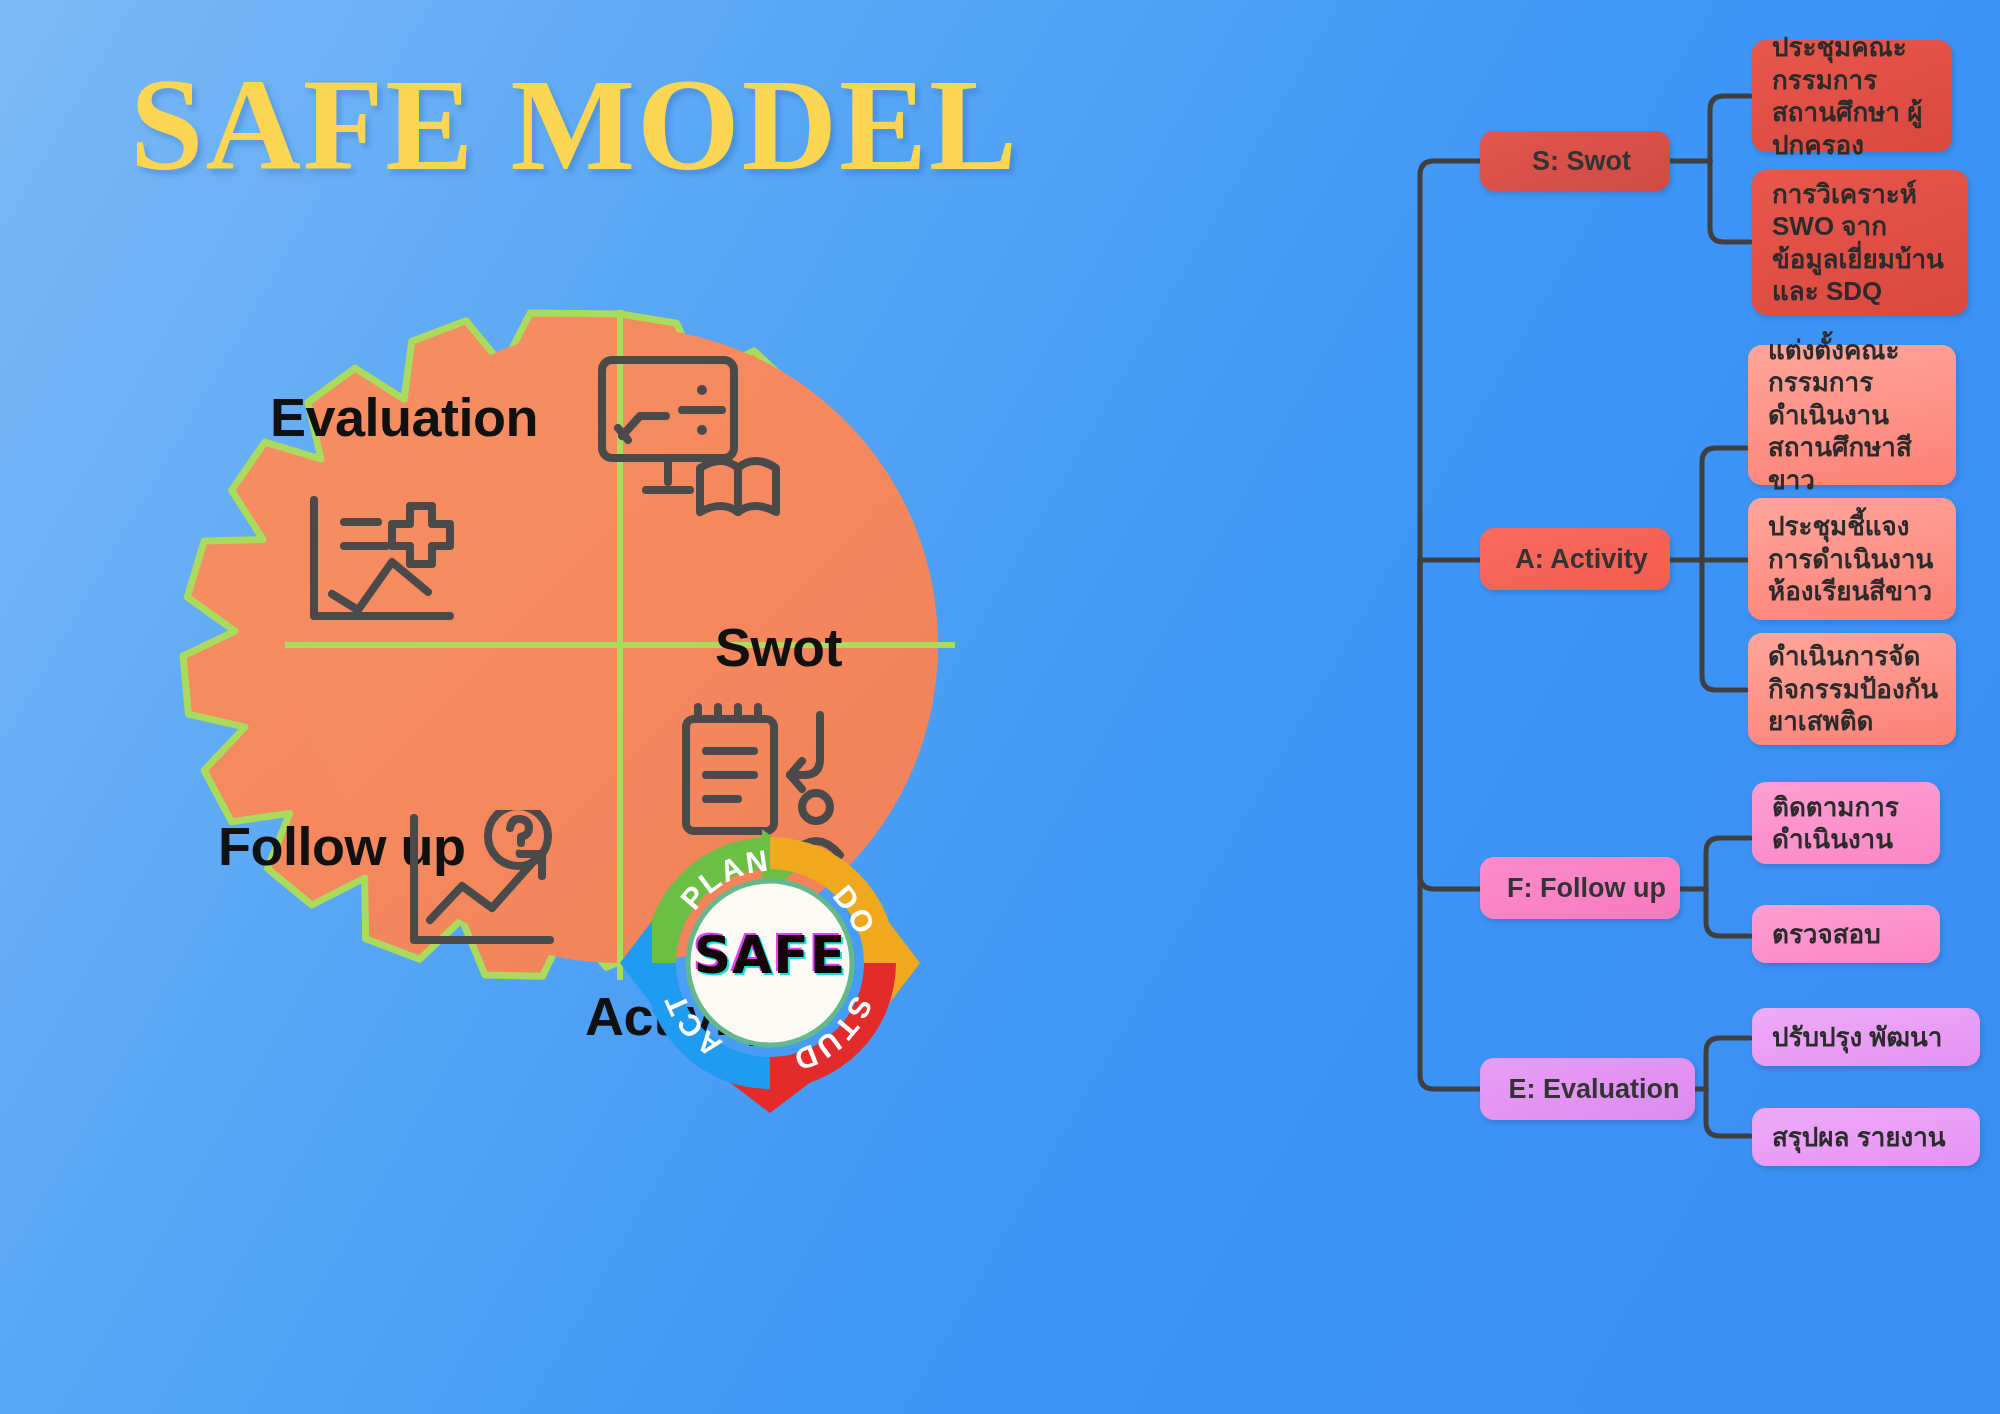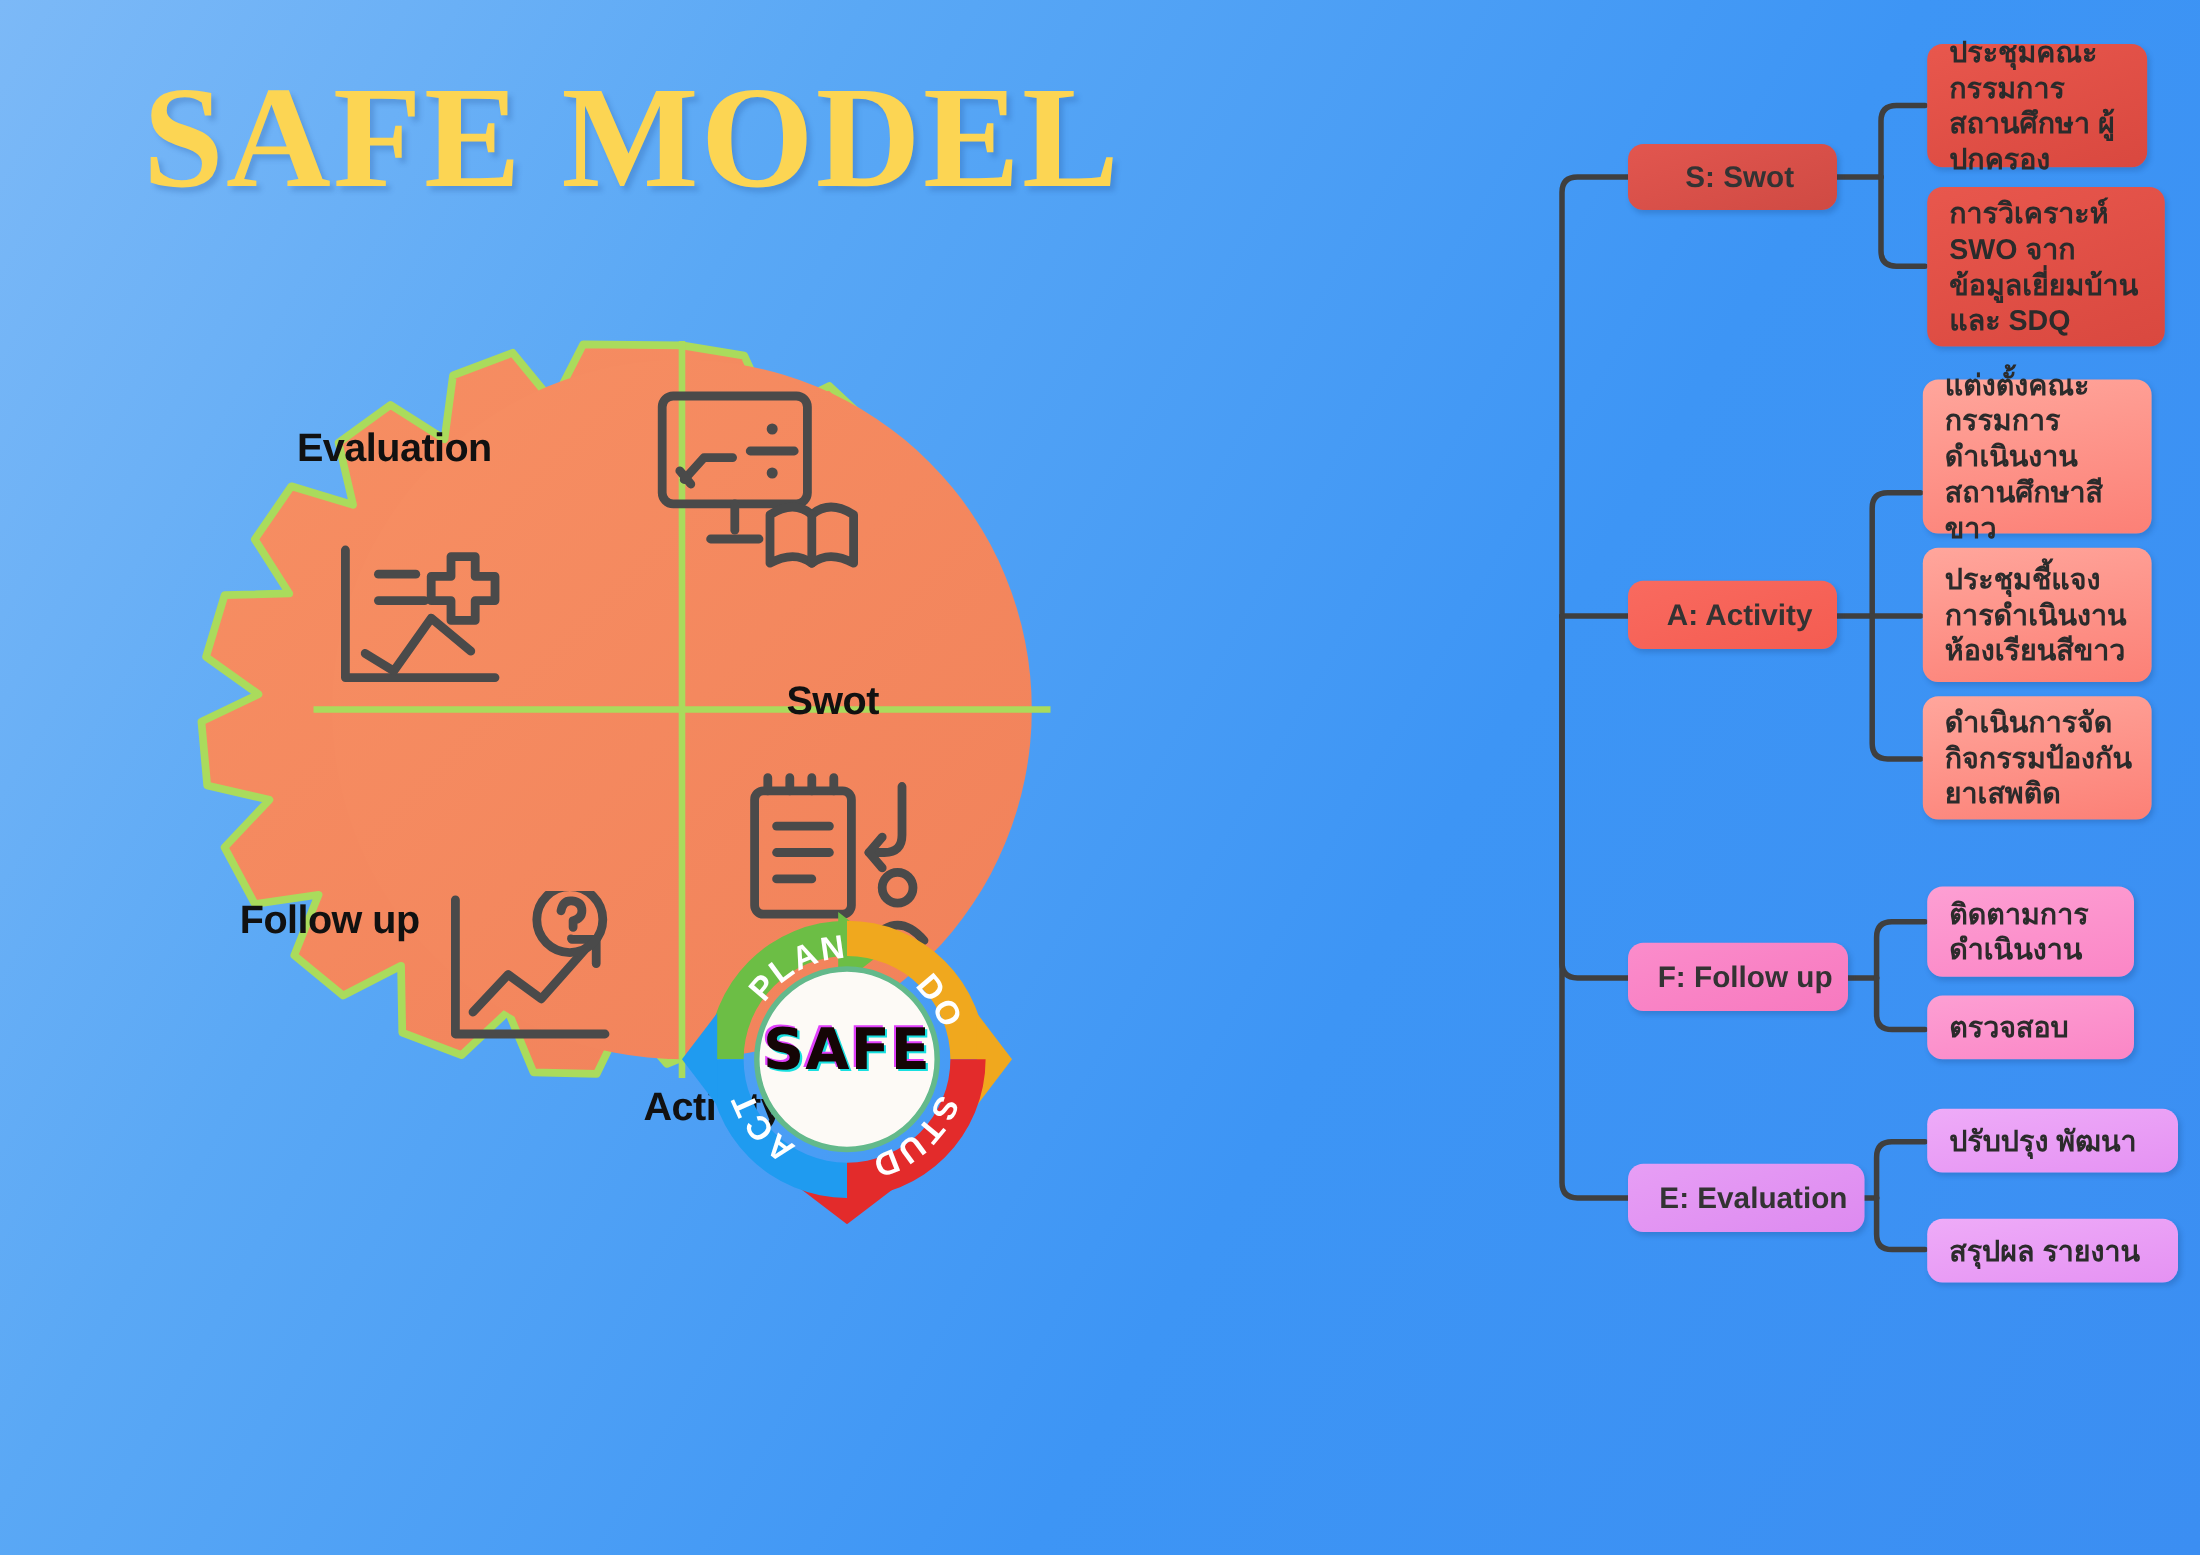--- a/index.html
+++ b/index.html
@@ -32,21 +32,21 @@
     top: 290px;
     width: 940px;
     height: 940px;
   }
   #gear-wrap svg { display: block; width: 100%; height: 100%; }
 
   .quad-label {
     position: absolute;
     color: #111;
     font-weight: bold;
-    font-size: 36px;
+    font-size: 54px;
     white-space: nowrap;
     letter-spacing: -0.5px;
   }
   #lbl-evaluation { left: 120px; top: 96px; }
   #lbl-swot       { left: 565px; top: 305px; margin-top: 21px; }
   #lbl-followup   { left: 68px;  top: 525px; }
   #lbl-activity   { left: 435px; top: 695px; }
 
   .quad-icon { position: absolute; }
   #icon-eval   { left: 150px; top: 200px; }
@@ -323,21 +323,21 @@
   <div class="node leaf-node c-act-leaf" style="left:598px; top:498px; width:208px; height:122px;">
     <span>ประชุมชี้แจงการดำเนินงานห้องเรียนสีขาว</span>
   </div>
   <div class="node leaf-node c-act-leaf" style="left:598px; top:633px; width:208px; height:112px;">
     <span>ดำเนินการจัดกิจกรรมป้องกันยาเสพติด</span>
   </div>
 
   <div class="node branch-node c-fol-branch" style="left:330px; top:857px; width:200px; height:62px;">
     <span>F: Follow up</span>
   </div>
-  <div class="node leaf-node c-fol-leaf" style="left:602px; top:782px; width:188px; height:82px;margin-top:24px;">
+  <div class="node leaf-node c-fol-leaf" style="left:602px; top:782px; width:188px; height:82px;">
     <span>ติดตามการดำเนินงาน</span>
   </div>
   <div class="node leaf-node c-fol-leaf" style="left:602px; top:905px; width:188px; height:58px;">
     <span>ตรวจสอบ</span>
   </div>
 
   <div class="node branch-node c-eva-branch" style="left:330px; top:1058px; width:215px; height:62px;">
     <span>E: Evaluation</span>
   </div>
   <div class="node leaf-node c-eva-leaf" style="left:602px; top:1008px; width:228px; height:58px;">

